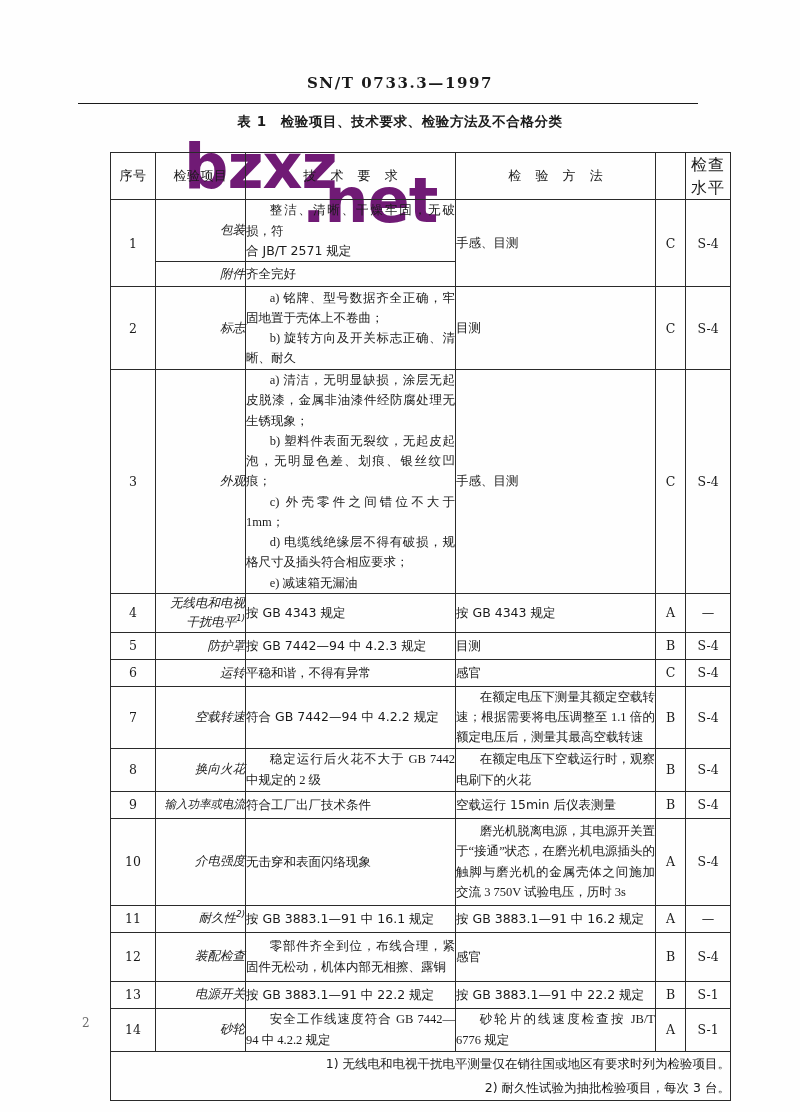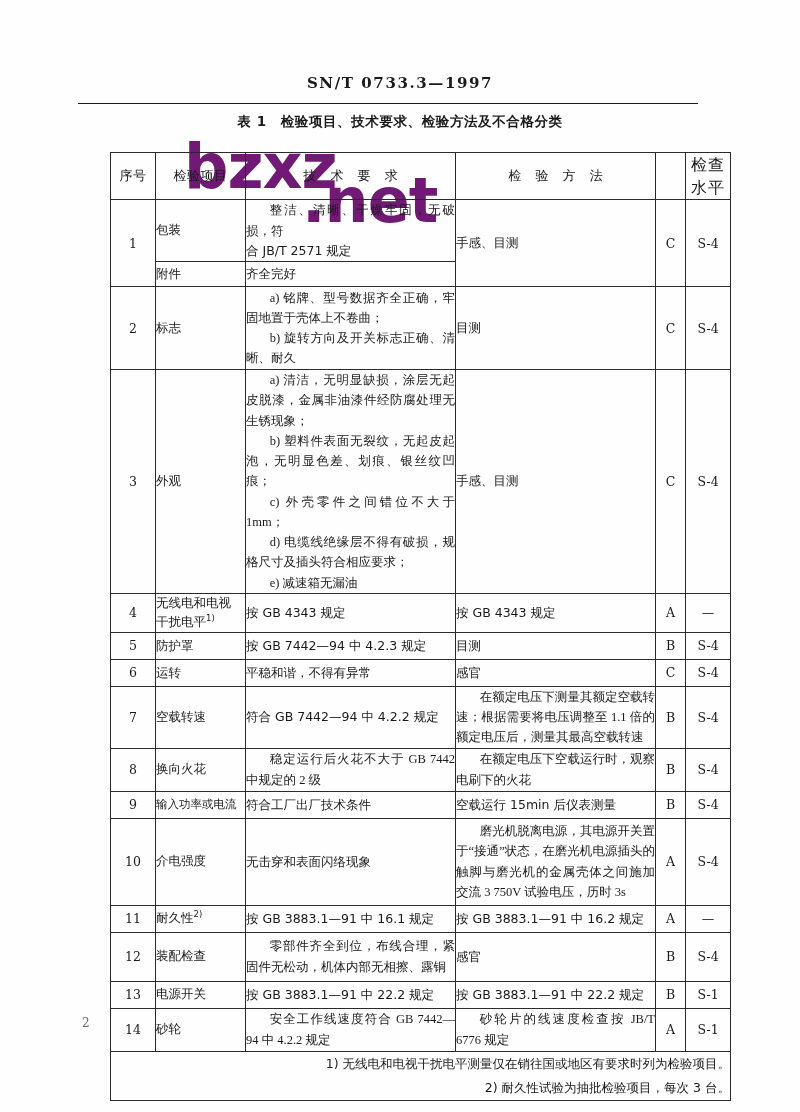--- a/index.html
+++ b/index.html
@@ -106,24 +106,25 @@
   }
   thead td.sp { letter-spacing: 5px; padding-left: 5px; }
   thead td.two-line { line-height: 1.45; font-size: 16px; letter-spacing: 1px;}
 
   td.num, td.cls, td.lvl {
     text-align: center;
     font-family: "DejaVu Serif", "Liberation Serif", serif;
     font-size: 12.5px;
   }
   td.itm {
-    text-align: left;
+    text-align: right;
     font-size: 12.5px;
     line-height: 1.5;
     padding: 3px 2px;
+    font-style: italic;
   }
   td.txt {
     font-size: 12.5px;
     line-height: 1.62;
     padding: 5px 7px;
     text-align: justify;
     text-justify: inter-ideograph;
   }
   td.txt.ctr { }
   td.txt p { margin: 0; }

